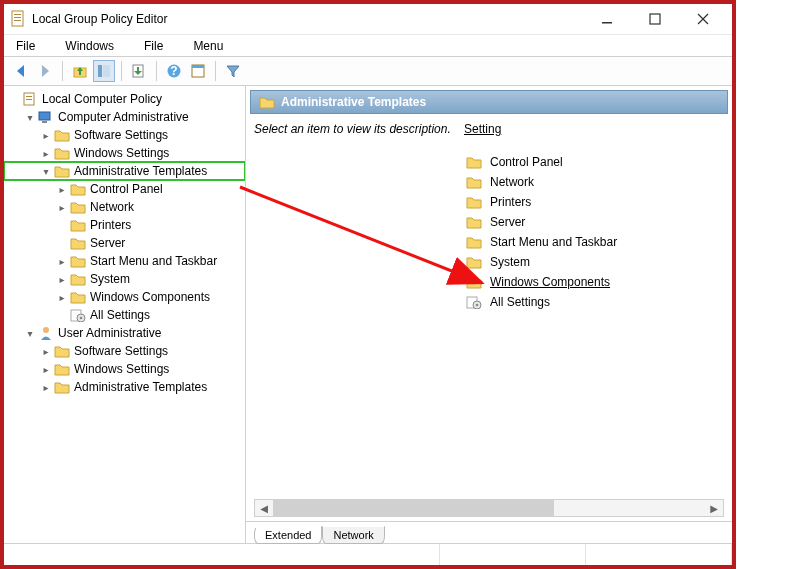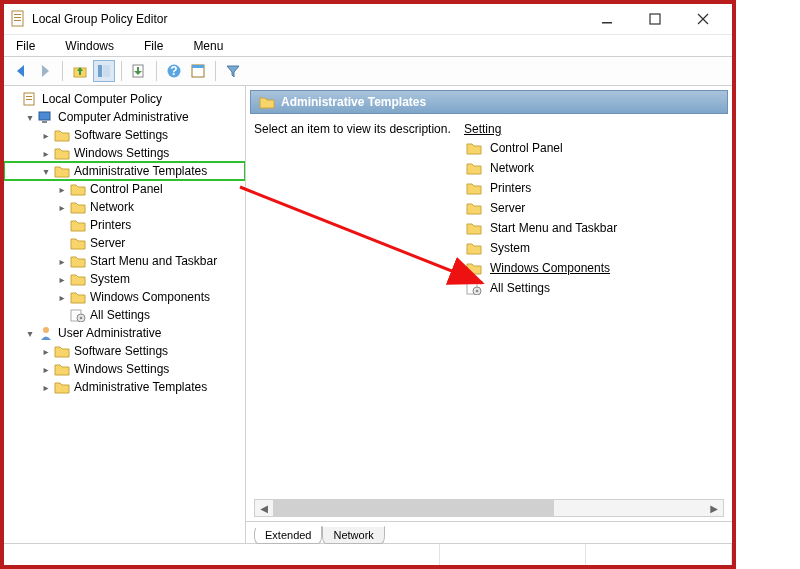--- a/index.html
+++ b/index.html
@@ -20,23 +20,23 @@
   .tree-row { display:flex; align-items:center; height:18px; padding-right:4px; cursor:pointer; white-space:nowrap; }
   .tree-row.highlight { outline: 2px solid #2fbf2f; outline-offset:-1px; }
   .chev { width:12px; text-align:center; color:#666; font-size:10px; }
   .chev.placeholder { visibility:hidden; }
   .folder-icon, .node-icon { width:16px; height:16px; margin:0 4px 0 2px; display:flex; align-items:center; justify-content:center; }
   .right-panel { flex:1; display:flex; flex-direction:column; min-width:0; }
   .panel-header { height:24px; background: linear-gradient(#a9c3dc, #7fa6c9); color:#fff; display:flex; align-items:center; padding:0 6px; border:1px solid #6d92b5; margin:4px 4px 2px 4px; }
   .panel-header .folder-icon { margin-right:6px; }
   .panel-header-text { font-weight:600; font-size:12px; }
   .details-area { flex:1; display:flex; padding: 6px 8px; min-height:0; }
-  .desc-col { width: 210px; padding-right:10px; }
+  .desc-col { width: 210px; padding-right:10px;font-style:italic; }
   .setting-col { flex:1; min-width:0; }
-  .col-header { text-decoration: underline; margin-bottom:0; padding-bottom:2px; }
+  .col-header { text-decoration: underline; margin-bottom:14px; padding-bottom:2px; }
   .setting-row { display:flex; align-items:center; height:20px; cursor:pointer; gap:4px; }
   .setting-row.hl { text-decoration: underline; }
   .scroll-stub { height:18px; margin:0 8px 4px 8px; border:1px solid #d0d0d0; display:flex; align-items:center; background:#f4f4f4; }
   .scroll-stub .thumb { height: 100%; width: 60%; background:#d0d0d0; }
   .scroll-stub .arr { width:18px; text-align:center; color:#666; font-size:10px; }
   .tabs-row { height:22px; display:flex; align-items:flex-end; padding-left:8px; border-top:1px solid #d0d0d0; }
   .tab { padding: 2px 10px; border:1px solid #b8b8b8; border-top-color:#fff; background:#fff; font-size:11px; cursor:pointer; position:relative; top:1px; }
   .tab.inactive { background:#f2f2f2; }
   .tab:first-child { border-top-left-radius:4px 8px; }
   .tab { border-bottom-left-radius:4px 8px; border-bottom-right-radius:4px 8px; }

